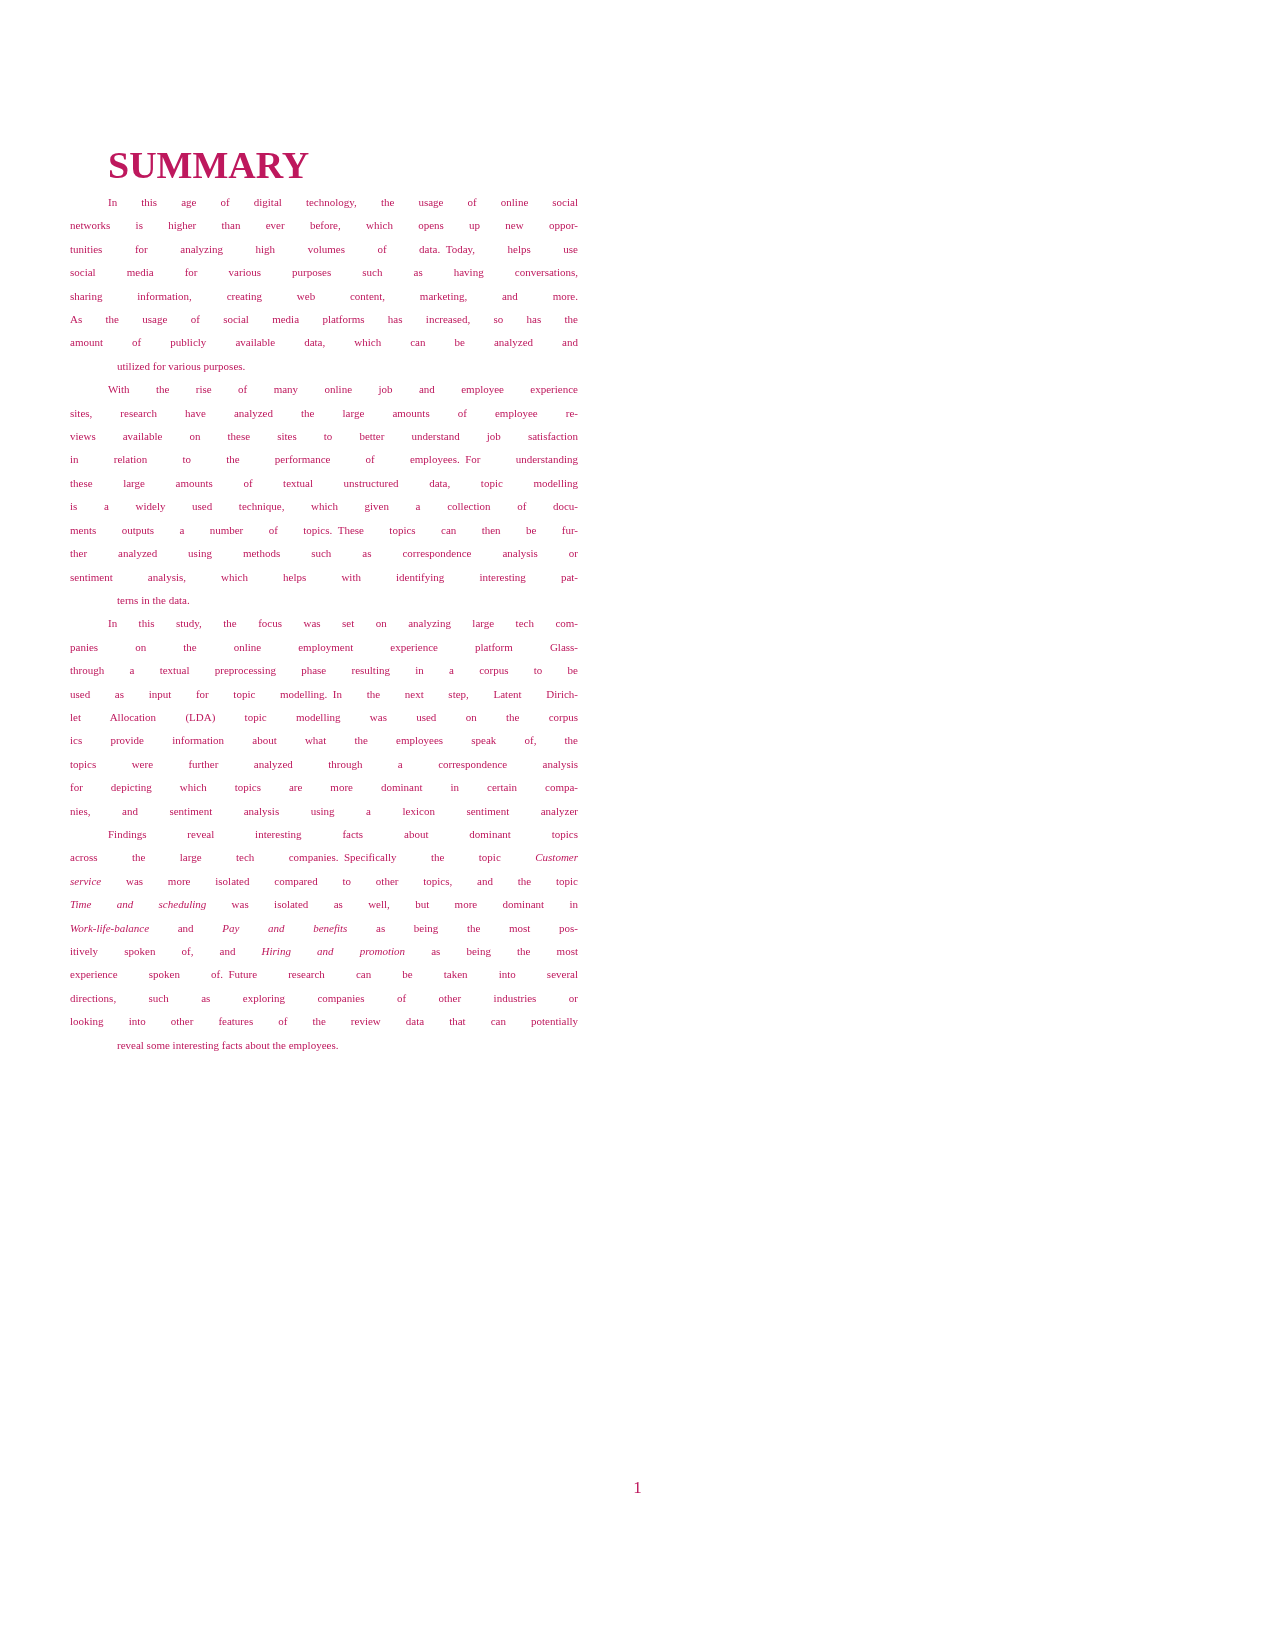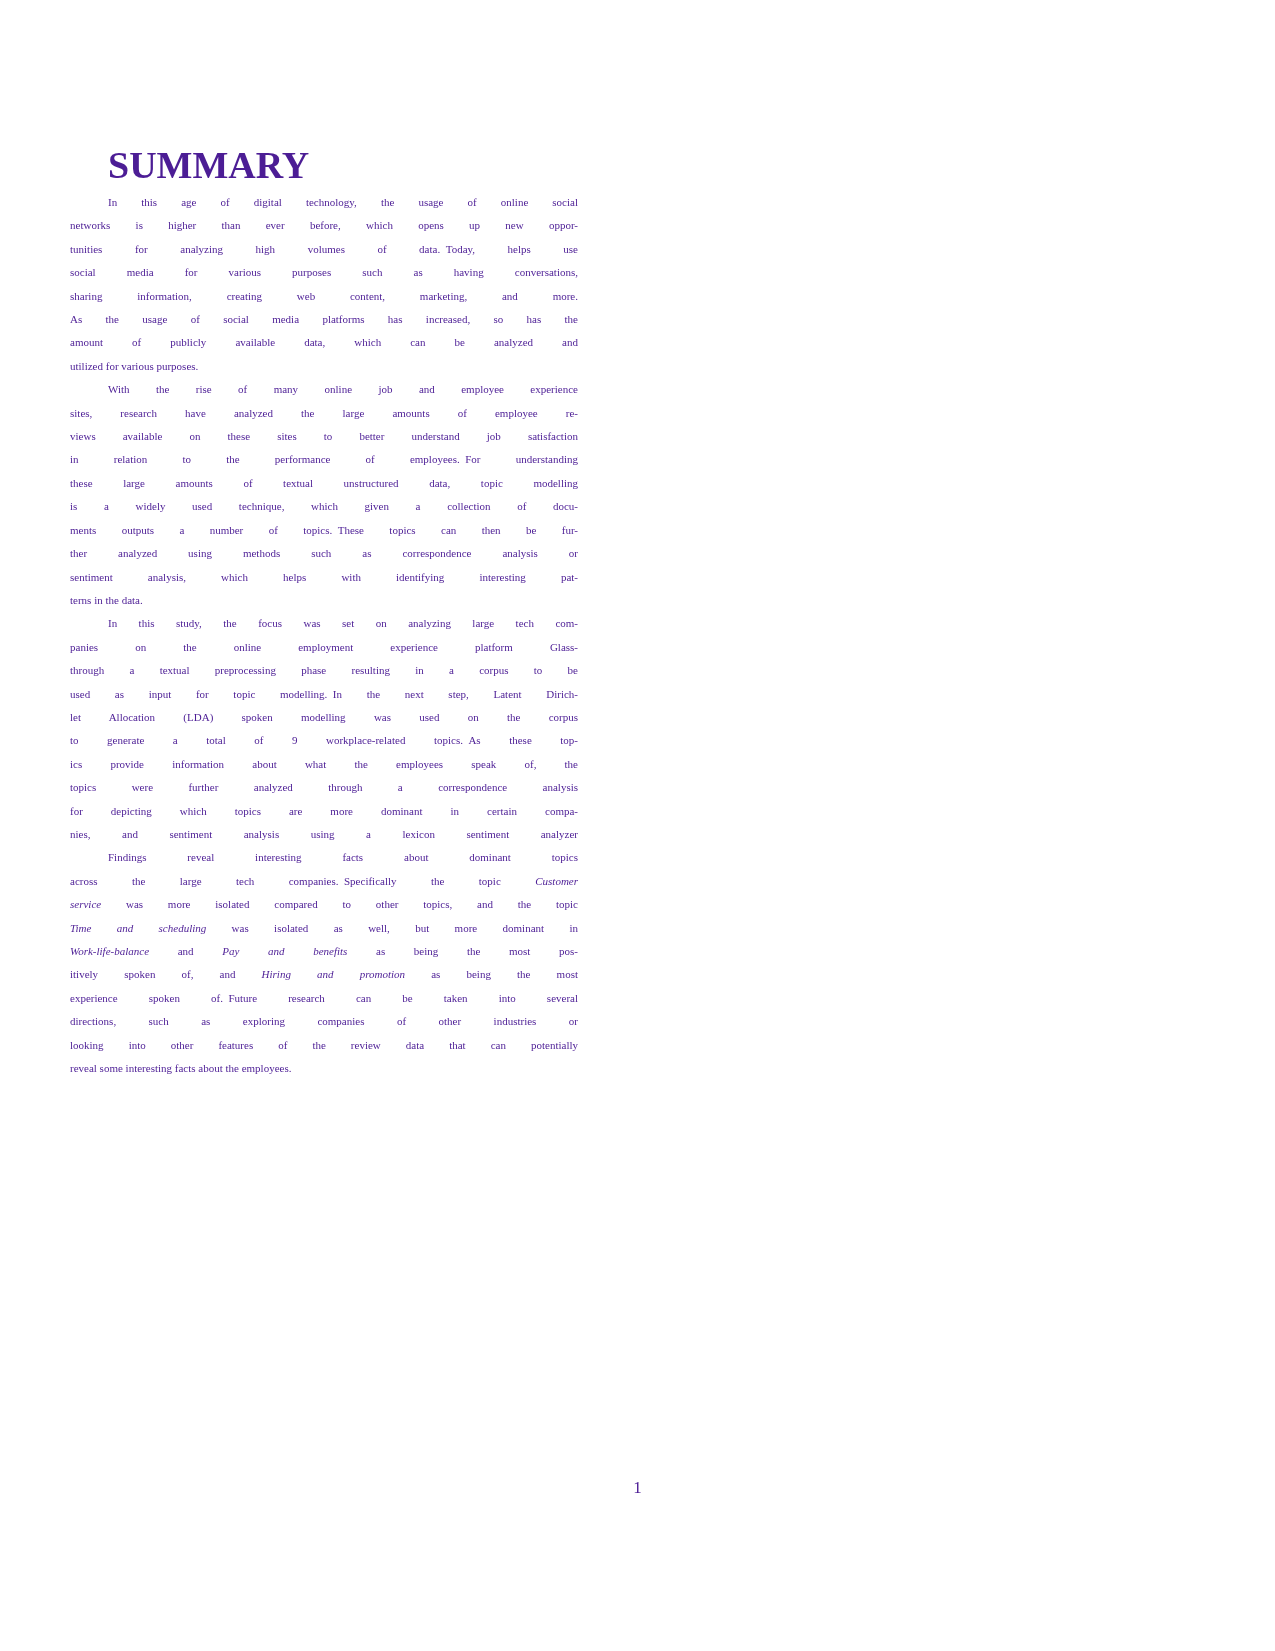--- a/index.html
+++ b/index.html
@@ -1,21 +1,21 @@
 <!DOCTYPE html>
 <html><head>
 <meta charset="utf-8">
 <style>
   html, body { margin: 0; padding: 0; background: #ffffff; }
   .page {
     position: relative;
     width: 1275px;
     height: 1651px;
     background: #ffffff;
-    color: #4c1d95;
+    color: #be185d;
     font-family: "Liberation Serif", serif;
     overflow: hidden;
   }
   .column {
     position: absolute;
     left: 70px;
     top: 146px;
     width: 508px;
   }
   .heading {
@@ -28,21 +28,21 @@
   }
   .paragraph { margin: 0; padding: 0; }
   .line {
     font-size: 11px;
     line-height: 23.4px;
     text-align: justify;
     text-align-last: justify;
     text-justify: inter-word;
   }
   .line.first { text-indent: 38px; }
-  .line.last { text-align-last: left; }
+  .line.last { text-align-last: left; margin-left: 47px; }
   .em { font-style: italic; }
   .page-number {
     position: absolute;
     left: 0;
     top: 1478px;
     width: 100%;
     text-align: center;
     font-size: 17px;
     line-height: 20px;
   }
@@ -74,22 +74,21 @@
           <div class="line"><span>ments outputs a number of topics. These topics can then be fur-</span></div>
           <div class="line"><span>ther analyzed using methods such as correspondence analysis or</span></div>
           <div class="line"><span>sentiment analysis, which helps with identifying interesting pat-</span></div>
           <div class="line last"><span>terns in the data.</span></div>
         </div>
         <div class="paragraph">
           <div class="line first"><span>In this study, the focus was set on analyzing large tech com-</span></div>
           <div class="line"><span>panies on the online employment experience platform Glass-</span></div>
           <div class="line"><span>through a textual preprocessing phase resulting in a corpus to be</span></div>
           <div class="line"><span>used as input for topic modelling. In the next step, Latent Dirich-</span></div>
-          <div class="line"><span>let Allocation (LDA) spoken modelling was used on the corpus</span></div>
-          <div class="line"><span>to generate a total of 9 workplace-related topics. As these top-</span></div>
+          <div class="line"><span>let Allocation (LDA) topic modelling was used on the corpus</span></div>
           <div class="line"><span>ics provide information about what the employees speak of, the</span></div>
           <div class="line"><span>topics were further analyzed through a correspondence analysis</span></div>
           <div class="line"><span>for depicting which topics are more dominant in certain compa-</span></div>
           <div class="line"><span>nies, and sentiment analysis using a lexicon sentiment analyzer</span></div>
         </div>
         <div class="paragraph">
           <div class="line first"><span>Findings reveal interesting facts about dominant topics</span></div>
           <div class="line"><span>across the large tech companies. Specifically the topic </span><span class="em">Customer</span></div>
           <div class="line"><span class="em">service</span><span> was more isolated compared to other topics, and the topic</span></div>
           <div class="line"><span class="em">Time and scheduling</span><span> was isolated as well, but more dominant in</span></div>

